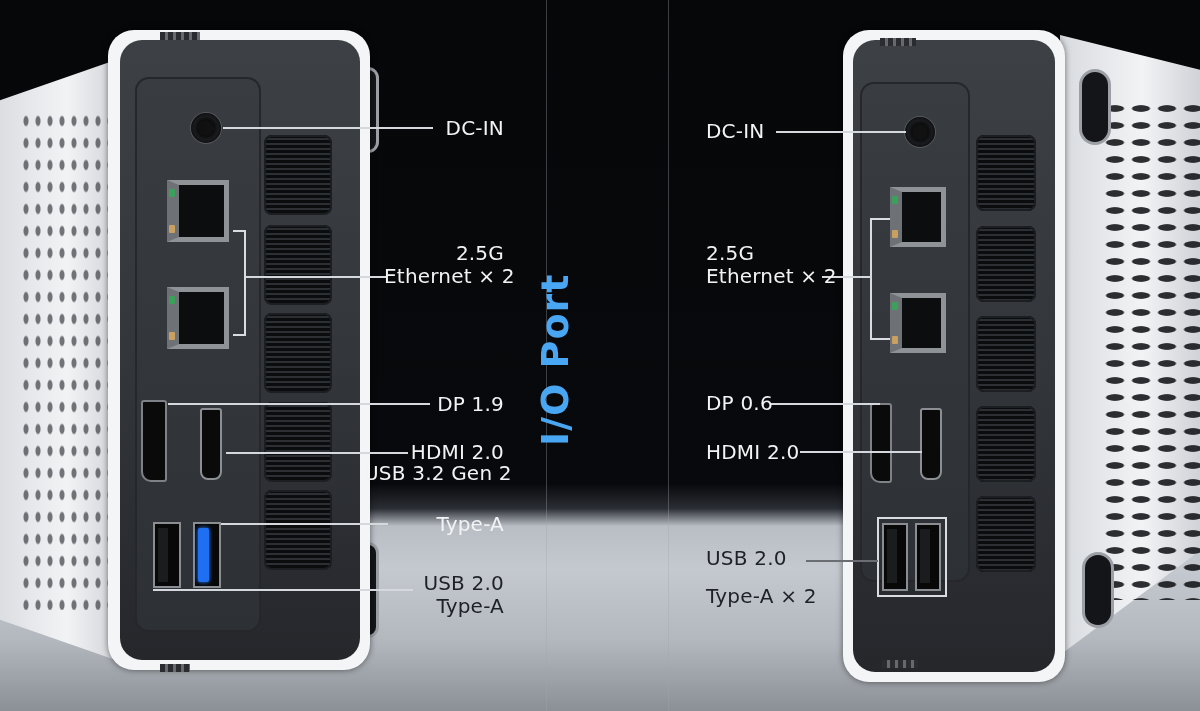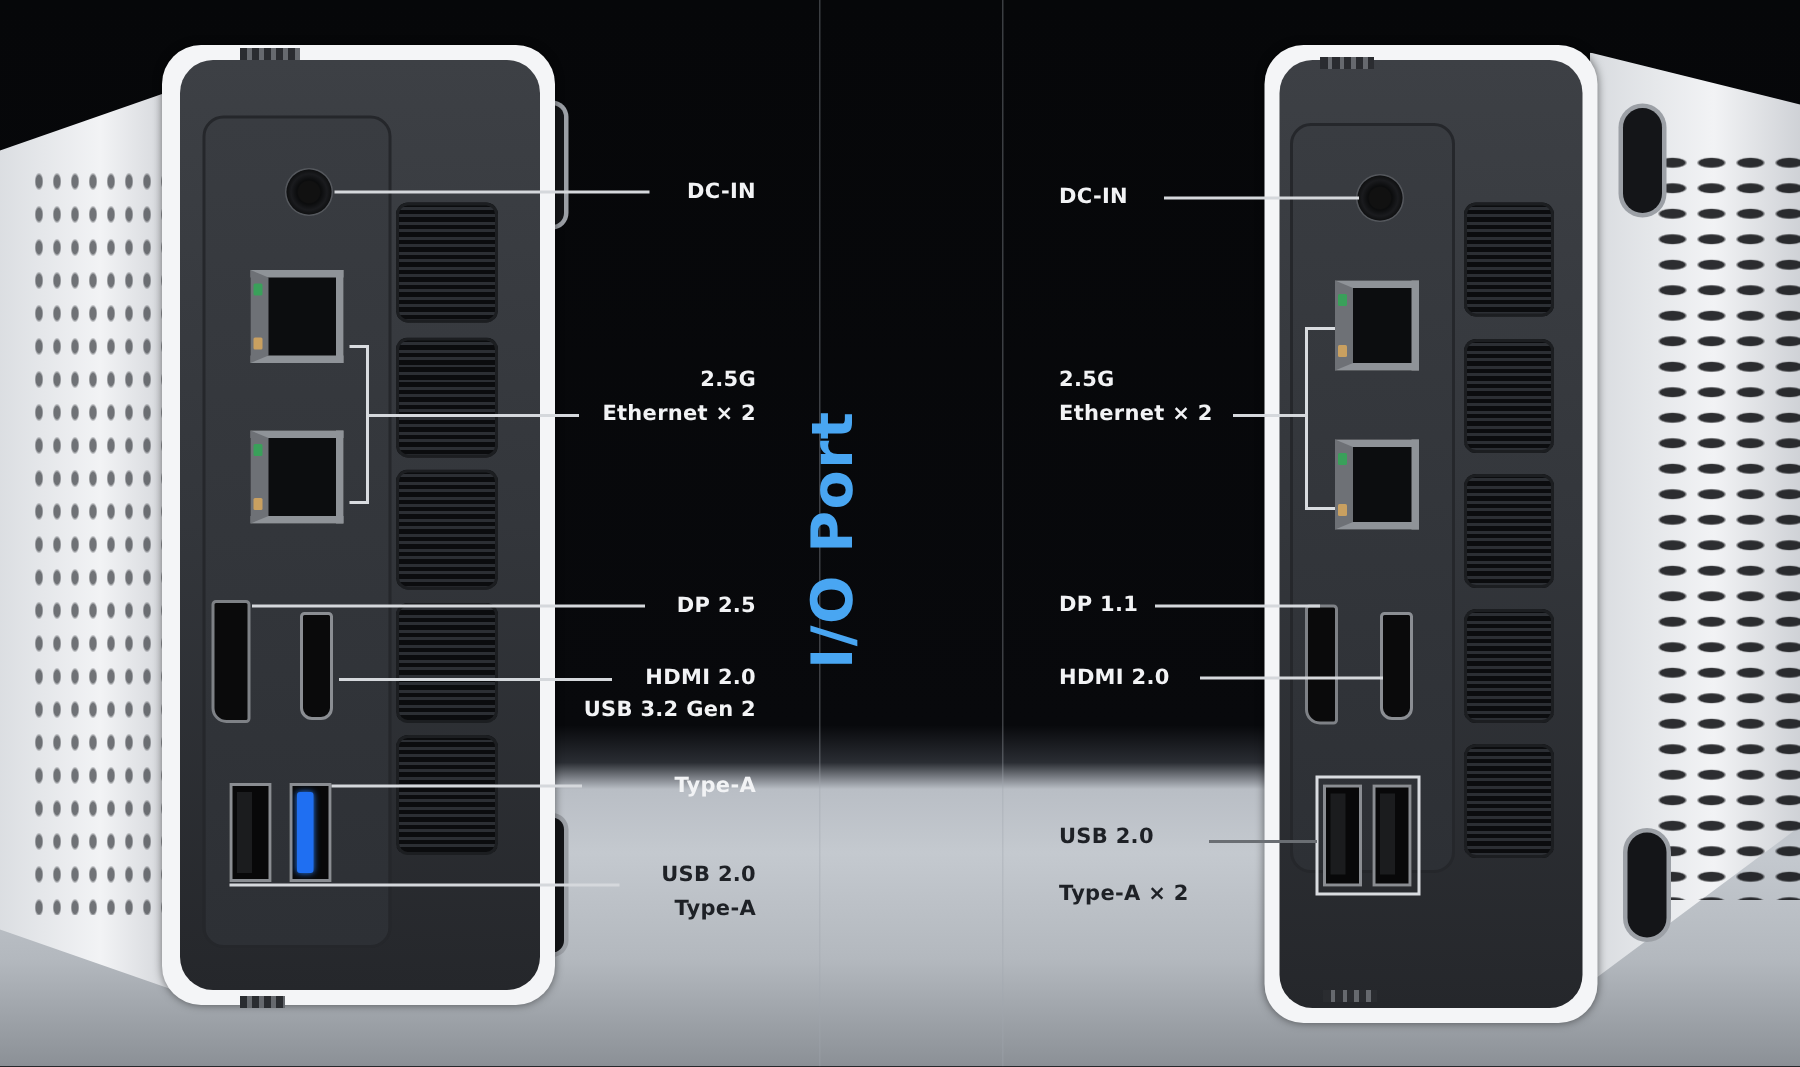--- a/index.html
+++ b/index.html
@@ -65,21 +65,21 @@
     content: ""; position: absolute; left: 3px; top: 4px; width: 11px; height: 54px; background: #1f6ff2; border-radius: 2px;
     box-shadow: 0 0 4px #2b82ff;
   }
   .usb.black::after {
     content: ""; position: absolute; left: 3px; top: 4px; width: 10px; height: 54px; background: #1b1c1e;
   }
   .bracket { position: absolute; border: 2px solid #d9dce0; }
   .callout-line { position: absolute; height: 2px; background: #d5d8dc; }
   .callout-line.dark { background: #6a6e73; }
   .label {
-    position: absolute; color: #f2f3f5; font-size: 14px; line-height: 22px; letter-spacing: 0.2px; white-space: nowrap; font-weight: bold;
+    position: absolute; color: #f2f3f5; font-size: 20px; line-height: 22px; letter-spacing: 0.2px; white-space: nowrap;
   }
   .label.right { text-align: right; }
   .label.dark { color: #1e2126; }
   .perf {
     position: absolute;
     background-image: radial-gradient(ellipse 3px 6px at 50% 50%, #3a3d42 0 2px, transparent 3px);
   }
   .perf-h {
     position: absolute;
     background-image: radial-gradient(ellipse 11px 4px at 50% 50%, #17181b 0 8px, transparent 10px);
@@ -133,21 +133,21 @@
     <div class="bracket" style="left:233px;top:230px;width:13px;height:106px;border-left:none"></div>
     <div class="callout-line" style="left:246px;top:276px;width:140px"></div>
     <div class="callout-line" style="left:168px;top:403px;width:262px"></div>
     <div class="callout-line" style="left:226px;top:452px;width:182px"></div>
     <div class="callout-line" style="left:221px;top:523px;width:167px"></div>
     <div class="callout-line" style="left:153px;top:589px;width:260px"></div>
 
     <div class="label right" style="left:404px;top:117px;width:100px">DC-IN</div>
     <div class="label right" style="left:384px;top:242px;width:120px">2.5G</div>
     <div class="label right" style="left:384px;top:265px;width:120px">Ethernet × 2</div>
-    <div class="label right" style="left:404px;top:393px;width:100px">DP 2.5</div>
+    <div class="label right" style="left:404px;top:393px;width:100px">DP 1.9</div>
     <div class="label right" style="left:404px;top:441px;width:100px">HDMI 2.0</div>
     <div class="label right" style="left:364px;top:462px;width:140px">USB 3.2 Gen 2</div>
     <div class="label right" style="left:364px;top:513px;width:140px">Type-A</div>
     <div class="label right dark" style="left:404px;top:572px;width:100px">USB 2.0</div>
     <div class="label right dark" style="left:404px;top:595px;width:100px">Type-A</div>
   </div>
 
   <div class="title">I/O Port</div>
 
   <div class="device">
@@ -179,19 +179,19 @@
     <div class="callout-line" style="left:776px;top:131px;width:130px"></div>
     <div class="bracket" style="left:870px;top:218px;width:20px;height:122px;border-right:none"></div>
     <div class="callout-line" style="left:822px;top:276px;width:50px"></div>
     <div class="callout-line" style="left:770px;top:403px;width:110px"></div>
     <div class="callout-line" style="left:800px;top:451px;width:122px"></div>
     <div class="callout-line dark" style="left:806px;top:560px;width:72px"></div>
 
     <div class="label" style="left:706px;top:120px">DC-IN</div>
     <div class="label" style="left:706px;top:242px">2.5G</div>
     <div class="label" style="left:706px;top:265px">Ethernet × 2</div>
-    <div class="label" style="left:706px;top:392px">DP 1.1</div>
+    <div class="label" style="left:706px;top:392px">DP 0.6</div>
     <div class="label" style="left:706px;top:441px">HDMI 2.0</div>
     <div class="label dark" style="left:706px;top:547px">USB 2.0</div>
     <div class="label dark" style="left:706px;top:585px">Type-A × 2</div>
   </div>
 
 </div>
 
 </body></html>

